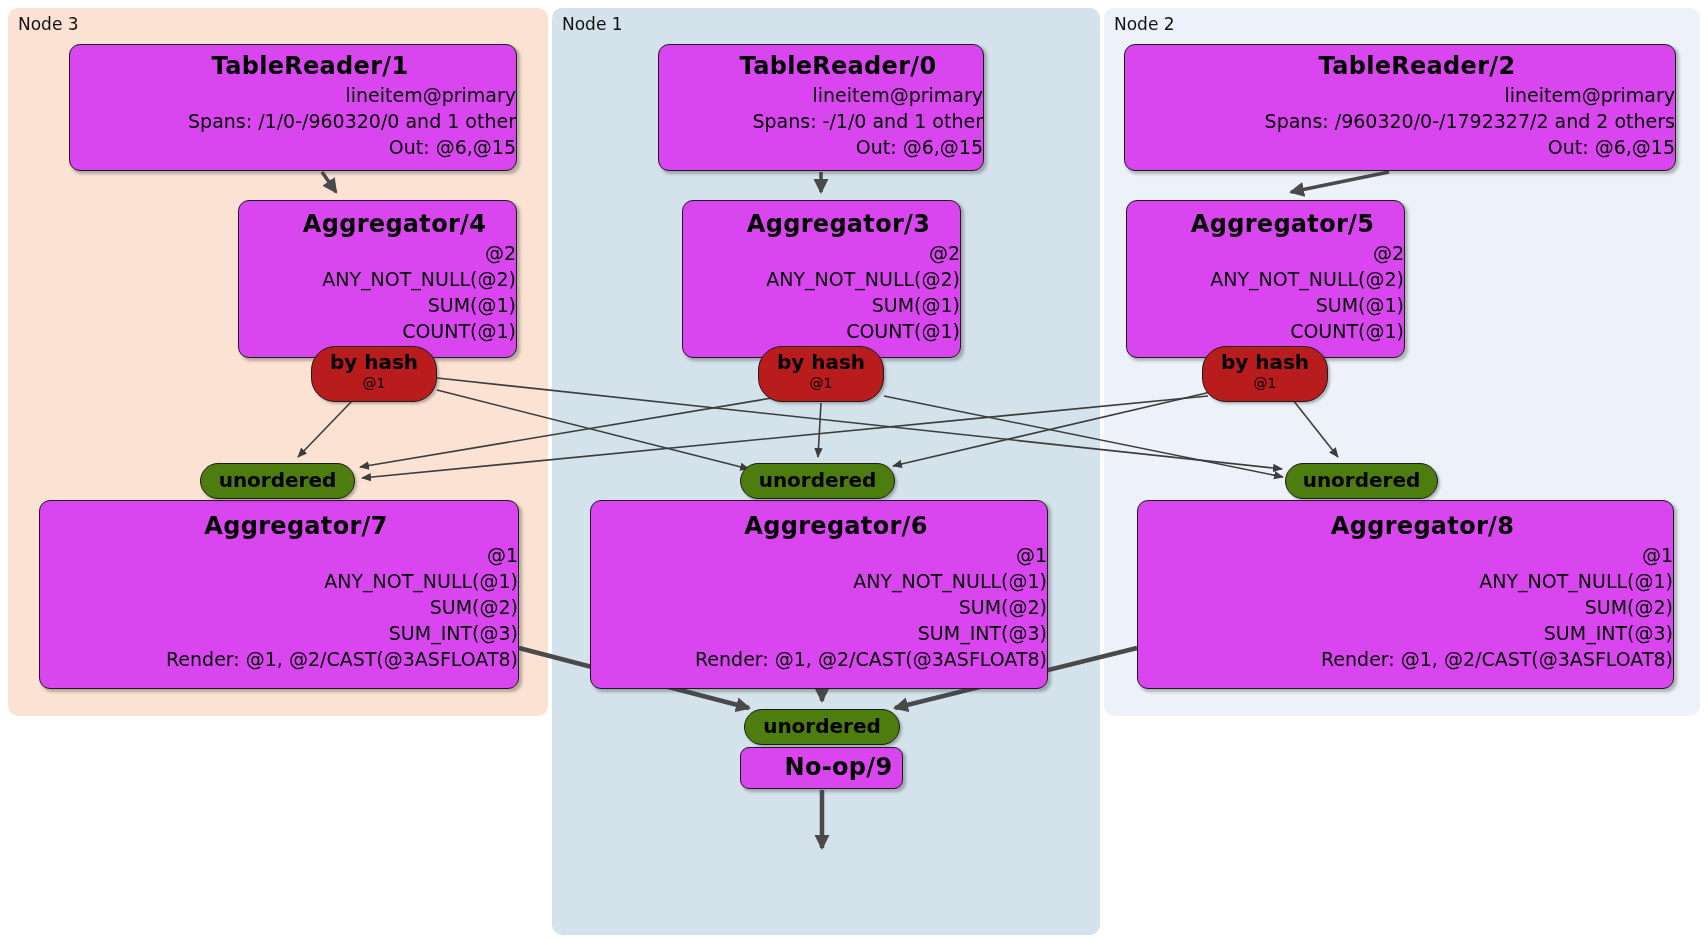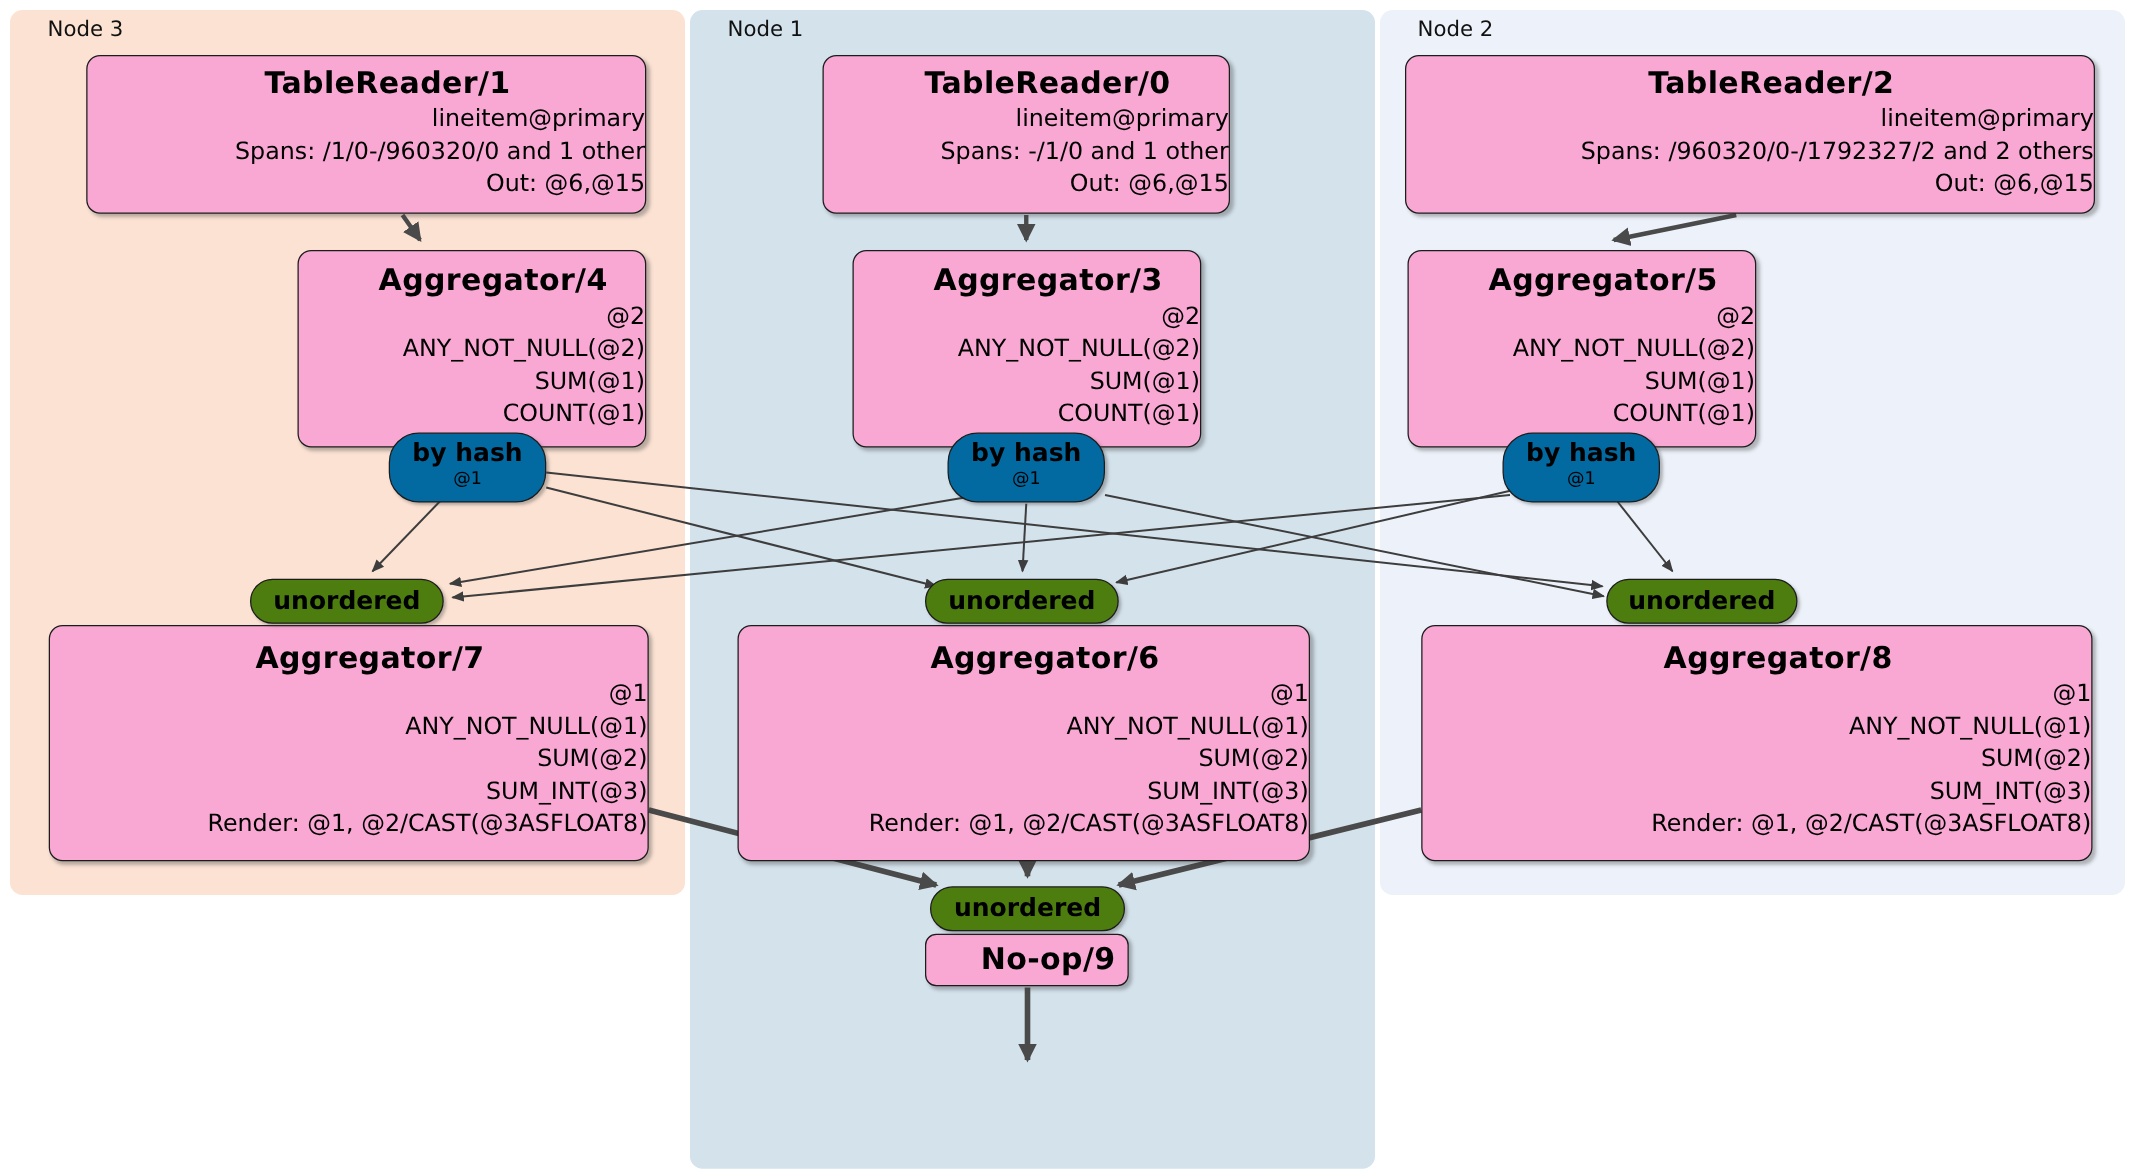--- a/index.html
+++ b/index.html
@@ -1,34 +1,34 @@
 <!DOCTYPE html>
 <html><head>
 <meta charset="utf-8">
 <style>
   html,body{margin:0;padding:0;background:#ffffff;}
   #canvas{
     position:relative;width:1708px;height:940px;overflow:hidden;
     font-family:"DejaVu Sans","Liberation Sans",sans-serif;color:#000;background:#ffffff;
   }
   .panel{position:absolute;border-radius:10px;z-index:0;}
-  .panel-label{position:absolute;font-size:17px;line-height:22px;color:#111;z-index:1;margin-left:20px;}
+  .panel-label{position:absolute;font-size:17px;line-height:22px;color:#111;z-index:1;}
   #edges{position:absolute;left:0;top:0;z-index:1;}
   .nodebox{
-    position:absolute;box-sizing:border-box;background:#f9a8d4;
+    position:absolute;box-sizing:border-box;background:#d946ef;
     border:1.6px solid #1c1c1c;border-radius:11px;text-align:center;
     box-shadow:2.5px 2.5px 3px rgba(60,60,60,0.35);z-index:2;padding-left:34px;
   }
   .nodebox .title{font-weight:bold;font-size:24px;line-height:31px;letter-spacing:0.3px;}
   .nodebox .line{font-size:19px;line-height:26px;white-space:nowrap;text-align:right;}
   .pill{
     position:absolute;box-sizing:border-box;border:1.6px solid #1c1c1c;
     text-align:center;z-index:3;box-shadow:2px 2px 2.5px rgba(60,60,60,0.35);
   }
-  .pill.hash{background:#0369a1;border-radius:24px;}
+  .pill.hash{background:#b91c1c;border-radius:24px;}
   .pill.hash .t1{font-weight:bold;font-size:20px;line-height:24px;margin-top:3px;}
   .pill.hash .t2{font-size:14px;line-height:18px;}
   .pill.stream{background:#4d7c0f;border-radius:18px;font-weight:bold;font-size:20px;line-height:32px;}
   .pad6{padding-top:6px;} .pad8{padding-top:8px;} .pad10{padding-top:10px;}
   .pad4{padding-top:4px;} .pad5{padding-top:5px;}
 </style>
 </head>
 <body>
 
 <div id="canvas">

